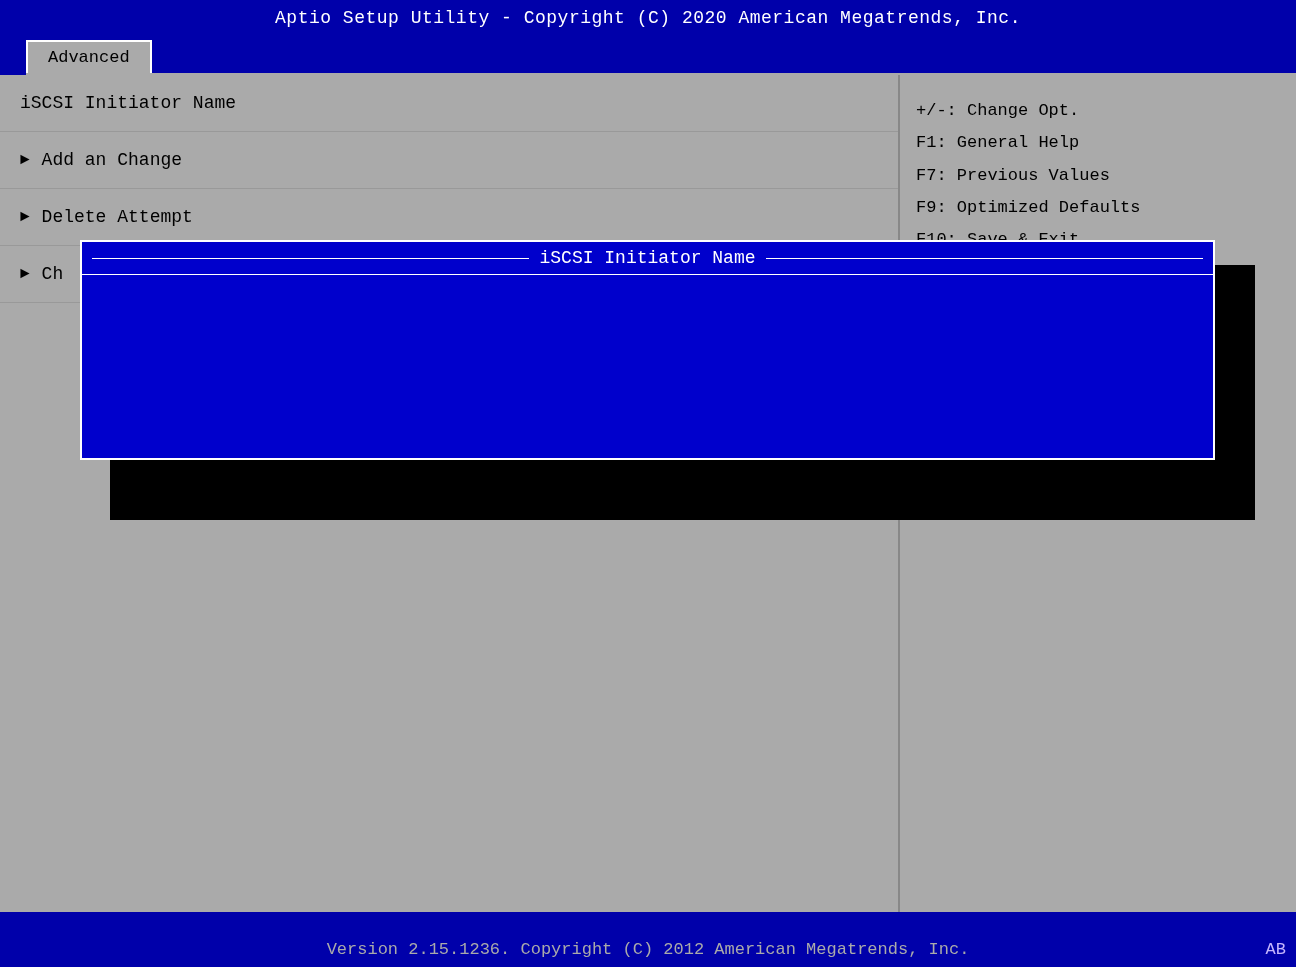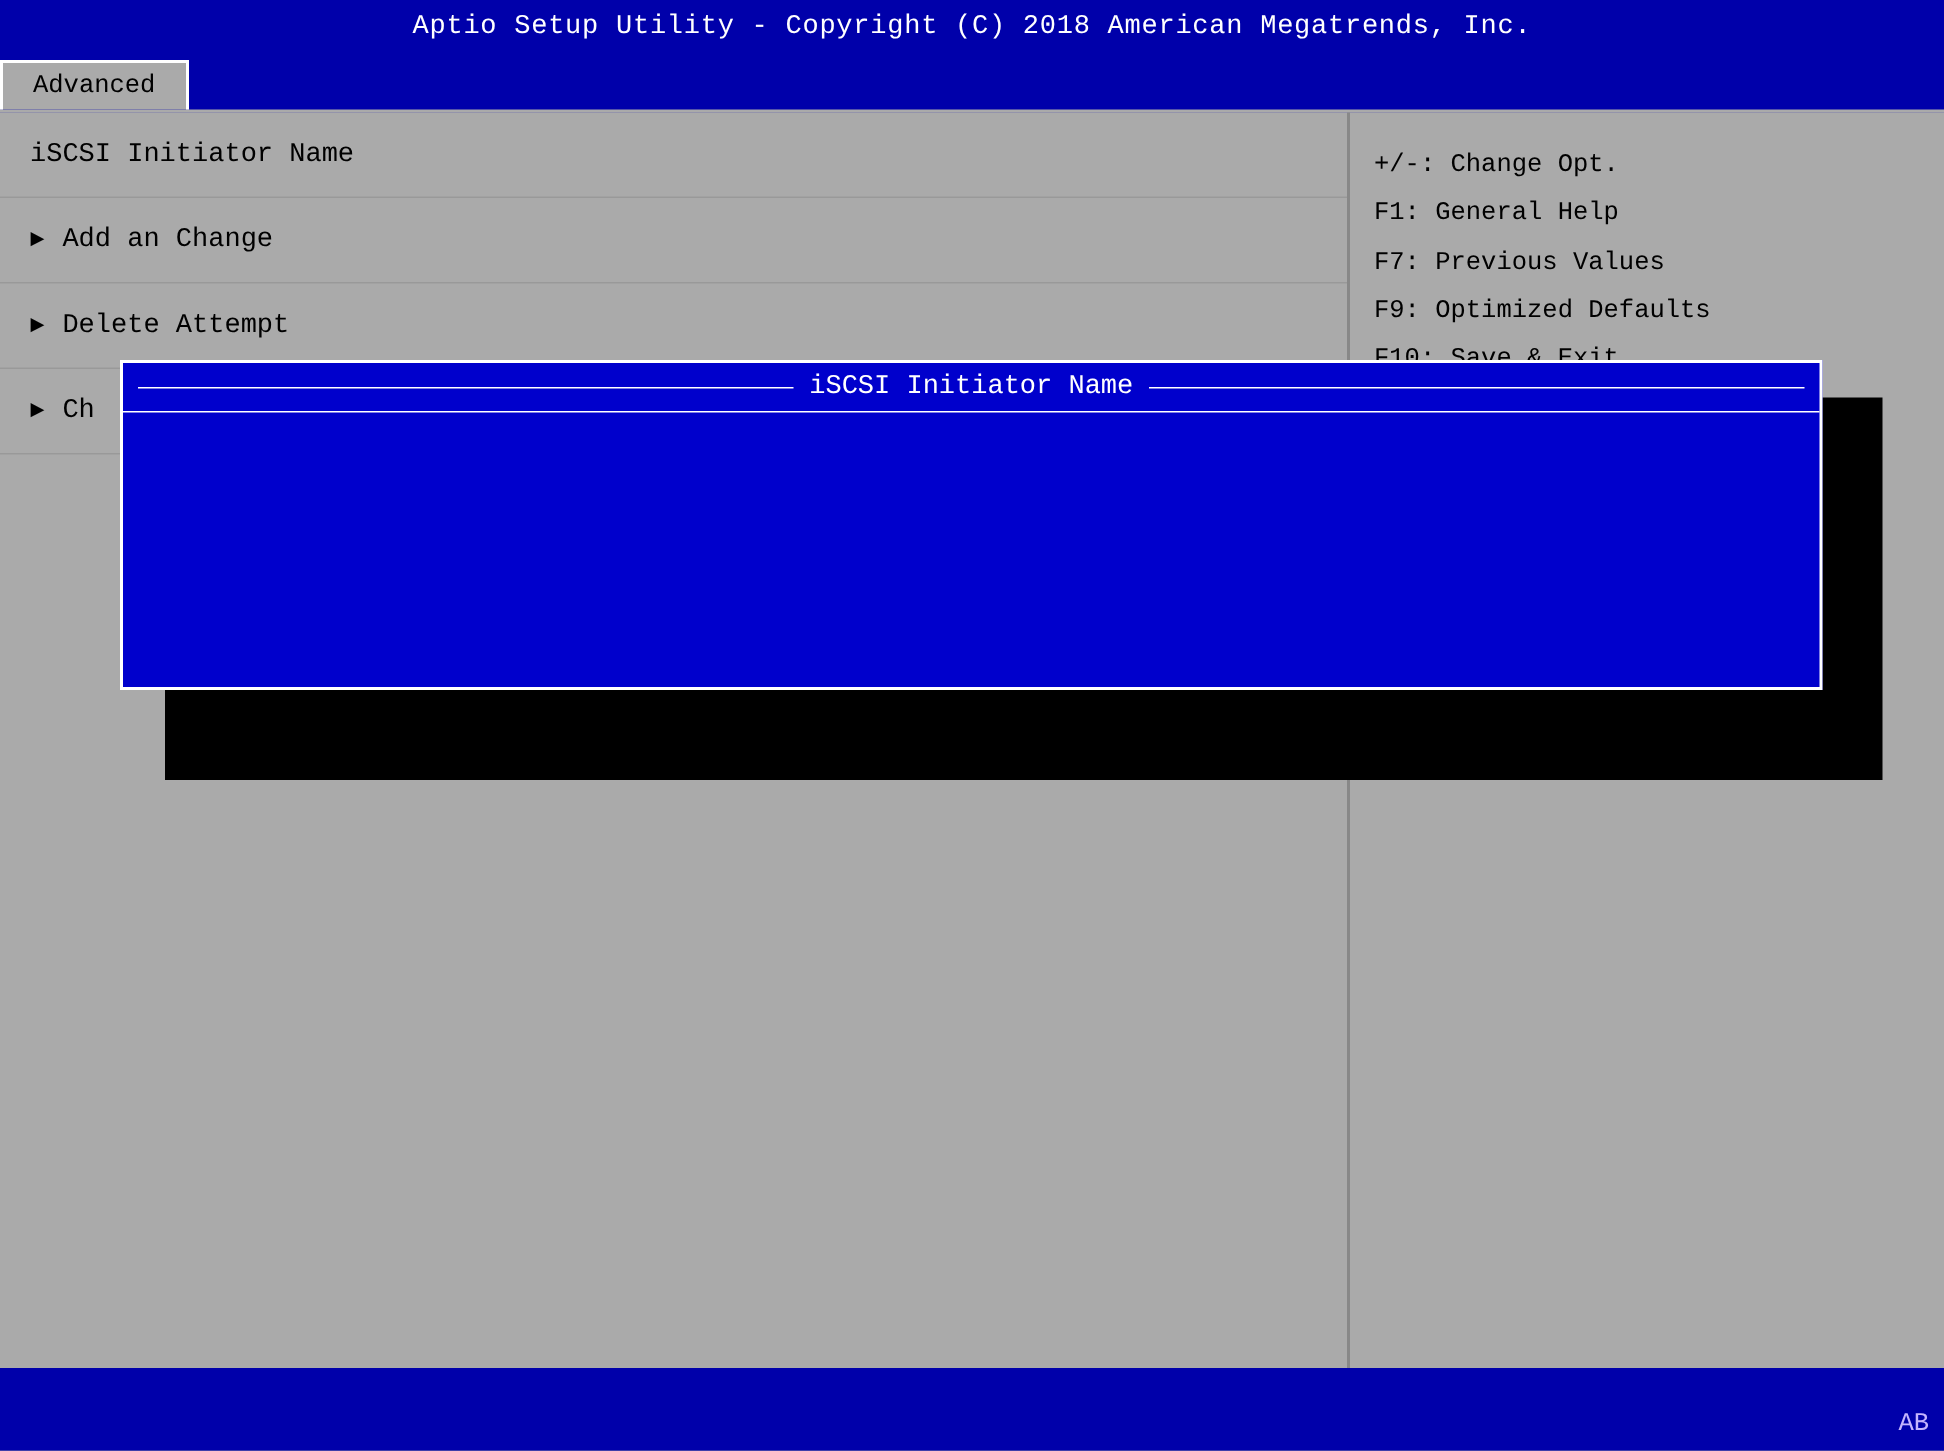--- a/index.html
+++ b/index.html
@@ -27,20 +27,21 @@
       letter-spacing: 0.5px;
     }
 
     
     #tab-bar {
       background-color: #0000AA;
       padding: 4px 0 0 0;
       display: flex;
       align-items: center;
       border-bottom: 2px solid #AAAAAA;
+      margin-left: 26px;
     }
 
     .tab {
       padding: 6px 20px;
       font-size: 17px;
       cursor: pointer;
       color: #FFFFFF;
     }
 
     .tab.active {
@@ -186,21 +187,21 @@
       display: inline-block;
       width: 10px;
       background-color: #FFFFFF;
       color: #0000CC;
     }
   </style>
 </head>
 <body>
 
 <div id="header">
-  <span>Aptio Setup Utility - Copyright (C) 2018 American Megatrends, Inc.</span>
+  <span>Aptio Setup Utility - Copyright (C) 2020 American Megatrends, Inc.</span>
 </div>
 
 <div id="tab-bar">
   <div class="tab active">
     <span>Advanced</span>
   </div>
 </div>
 
 <div id="main-content">
 
@@ -242,14 +243,15 @@
 
 <div id="modal-shadow"></div>
 
 <div id="modal-box">
   <div id="modal-title-bar">
     <span>iSCSI Initiator Name</span>
   </div>
 </div>
 
 <div id="footer">
+  <span>Version 2.15.1236. Copyright (C) 2012 American Megatrends, Inc.</span>
   <span id="footer-ab">AB</span>
 </div>
 
 </body></html>

